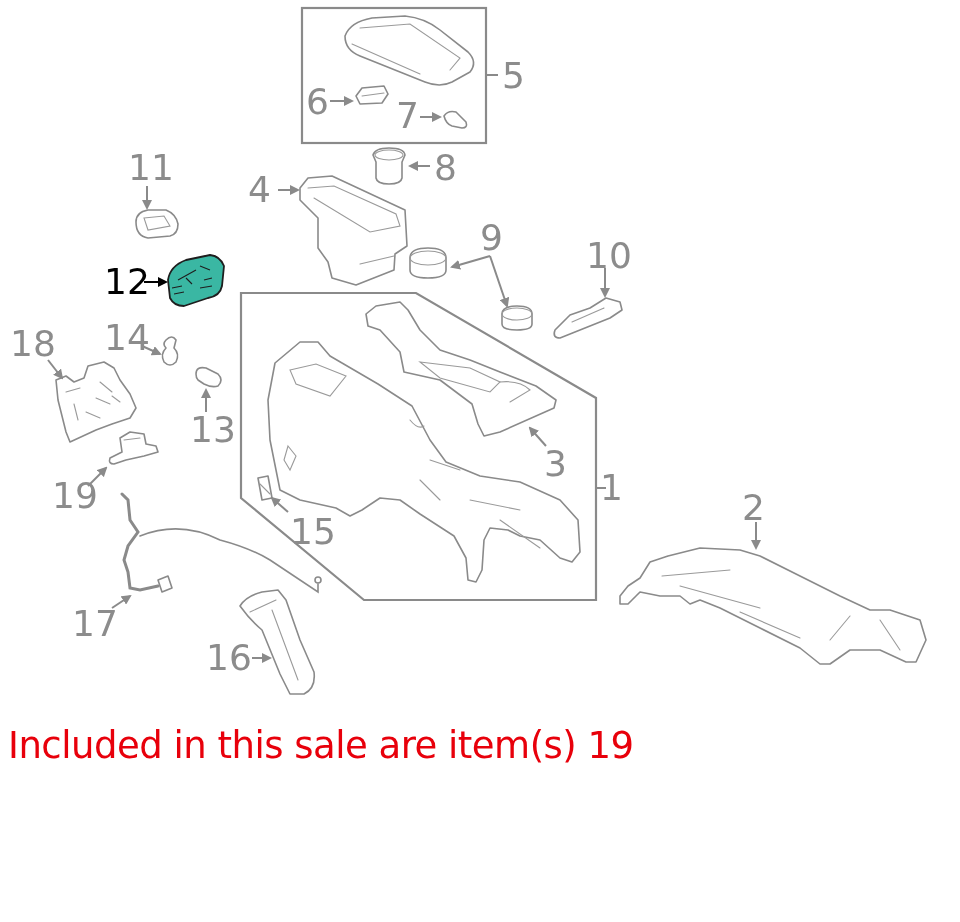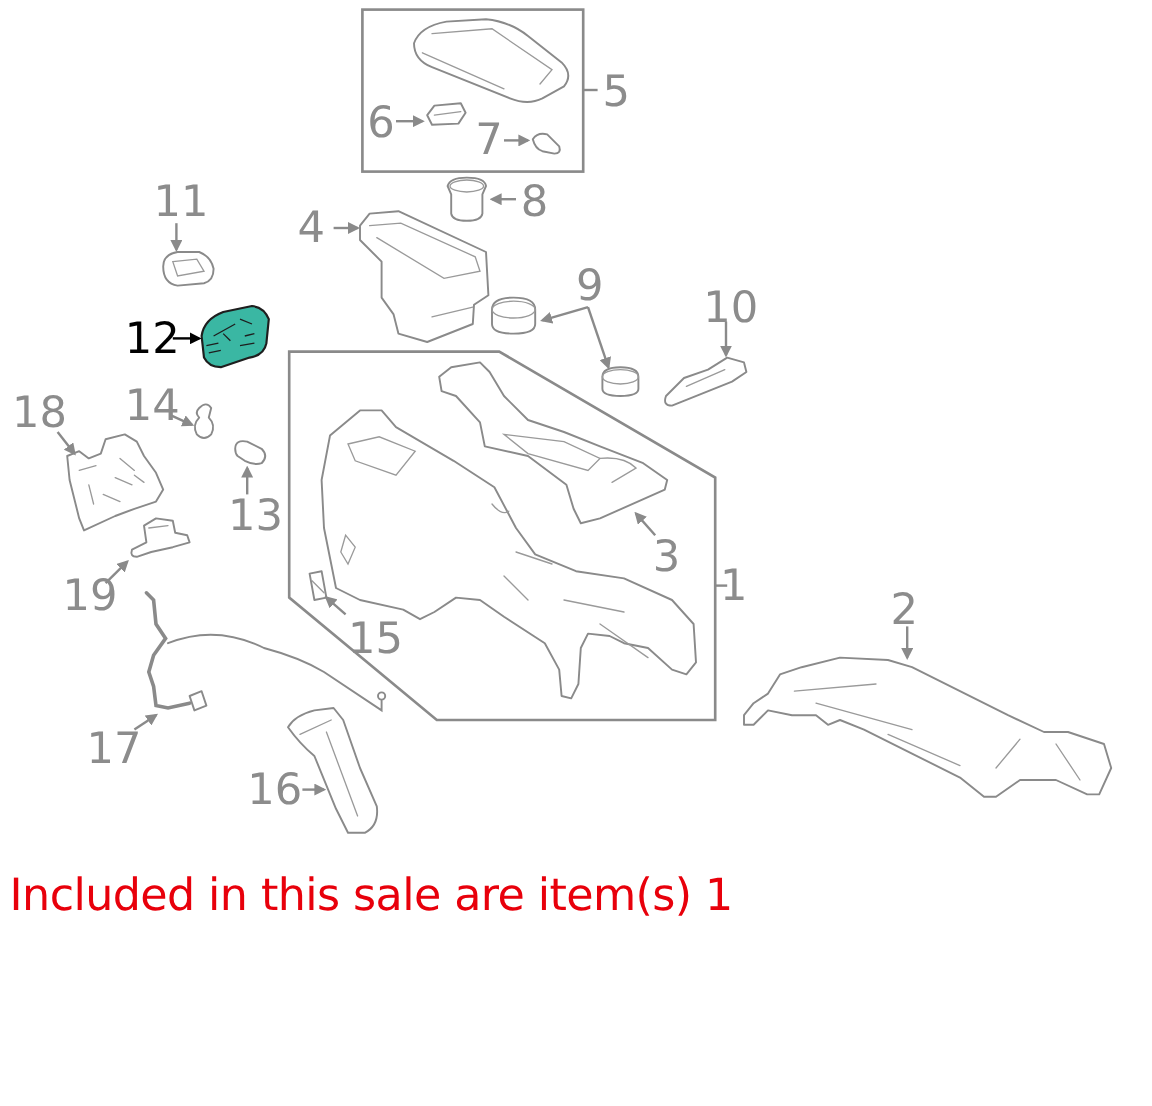--- a/index.html
+++ b/index.html
@@ -159,13 +159,13 @@
   <text class="label hl" x="104" y="294">12</text>
   <text class="label" x="190" y="442">13</text>
   <text class="label" x="104" y="350">14</text>
   <text class="label" x="290" y="544">15</text>
   <text class="label" x="206" y="670">16</text>
   <text class="label" x="72" y="636">17</text>
   <text class="label" x="10" y="356">18</text>
   <text class="label" x="52" y="508">19</text>
 </svg>
 
-<div id="caption">Included in this sale are item(s) 1</div>
+<div id="caption">Included in this sale are item(s) 19</div>
 
 </body></html>

